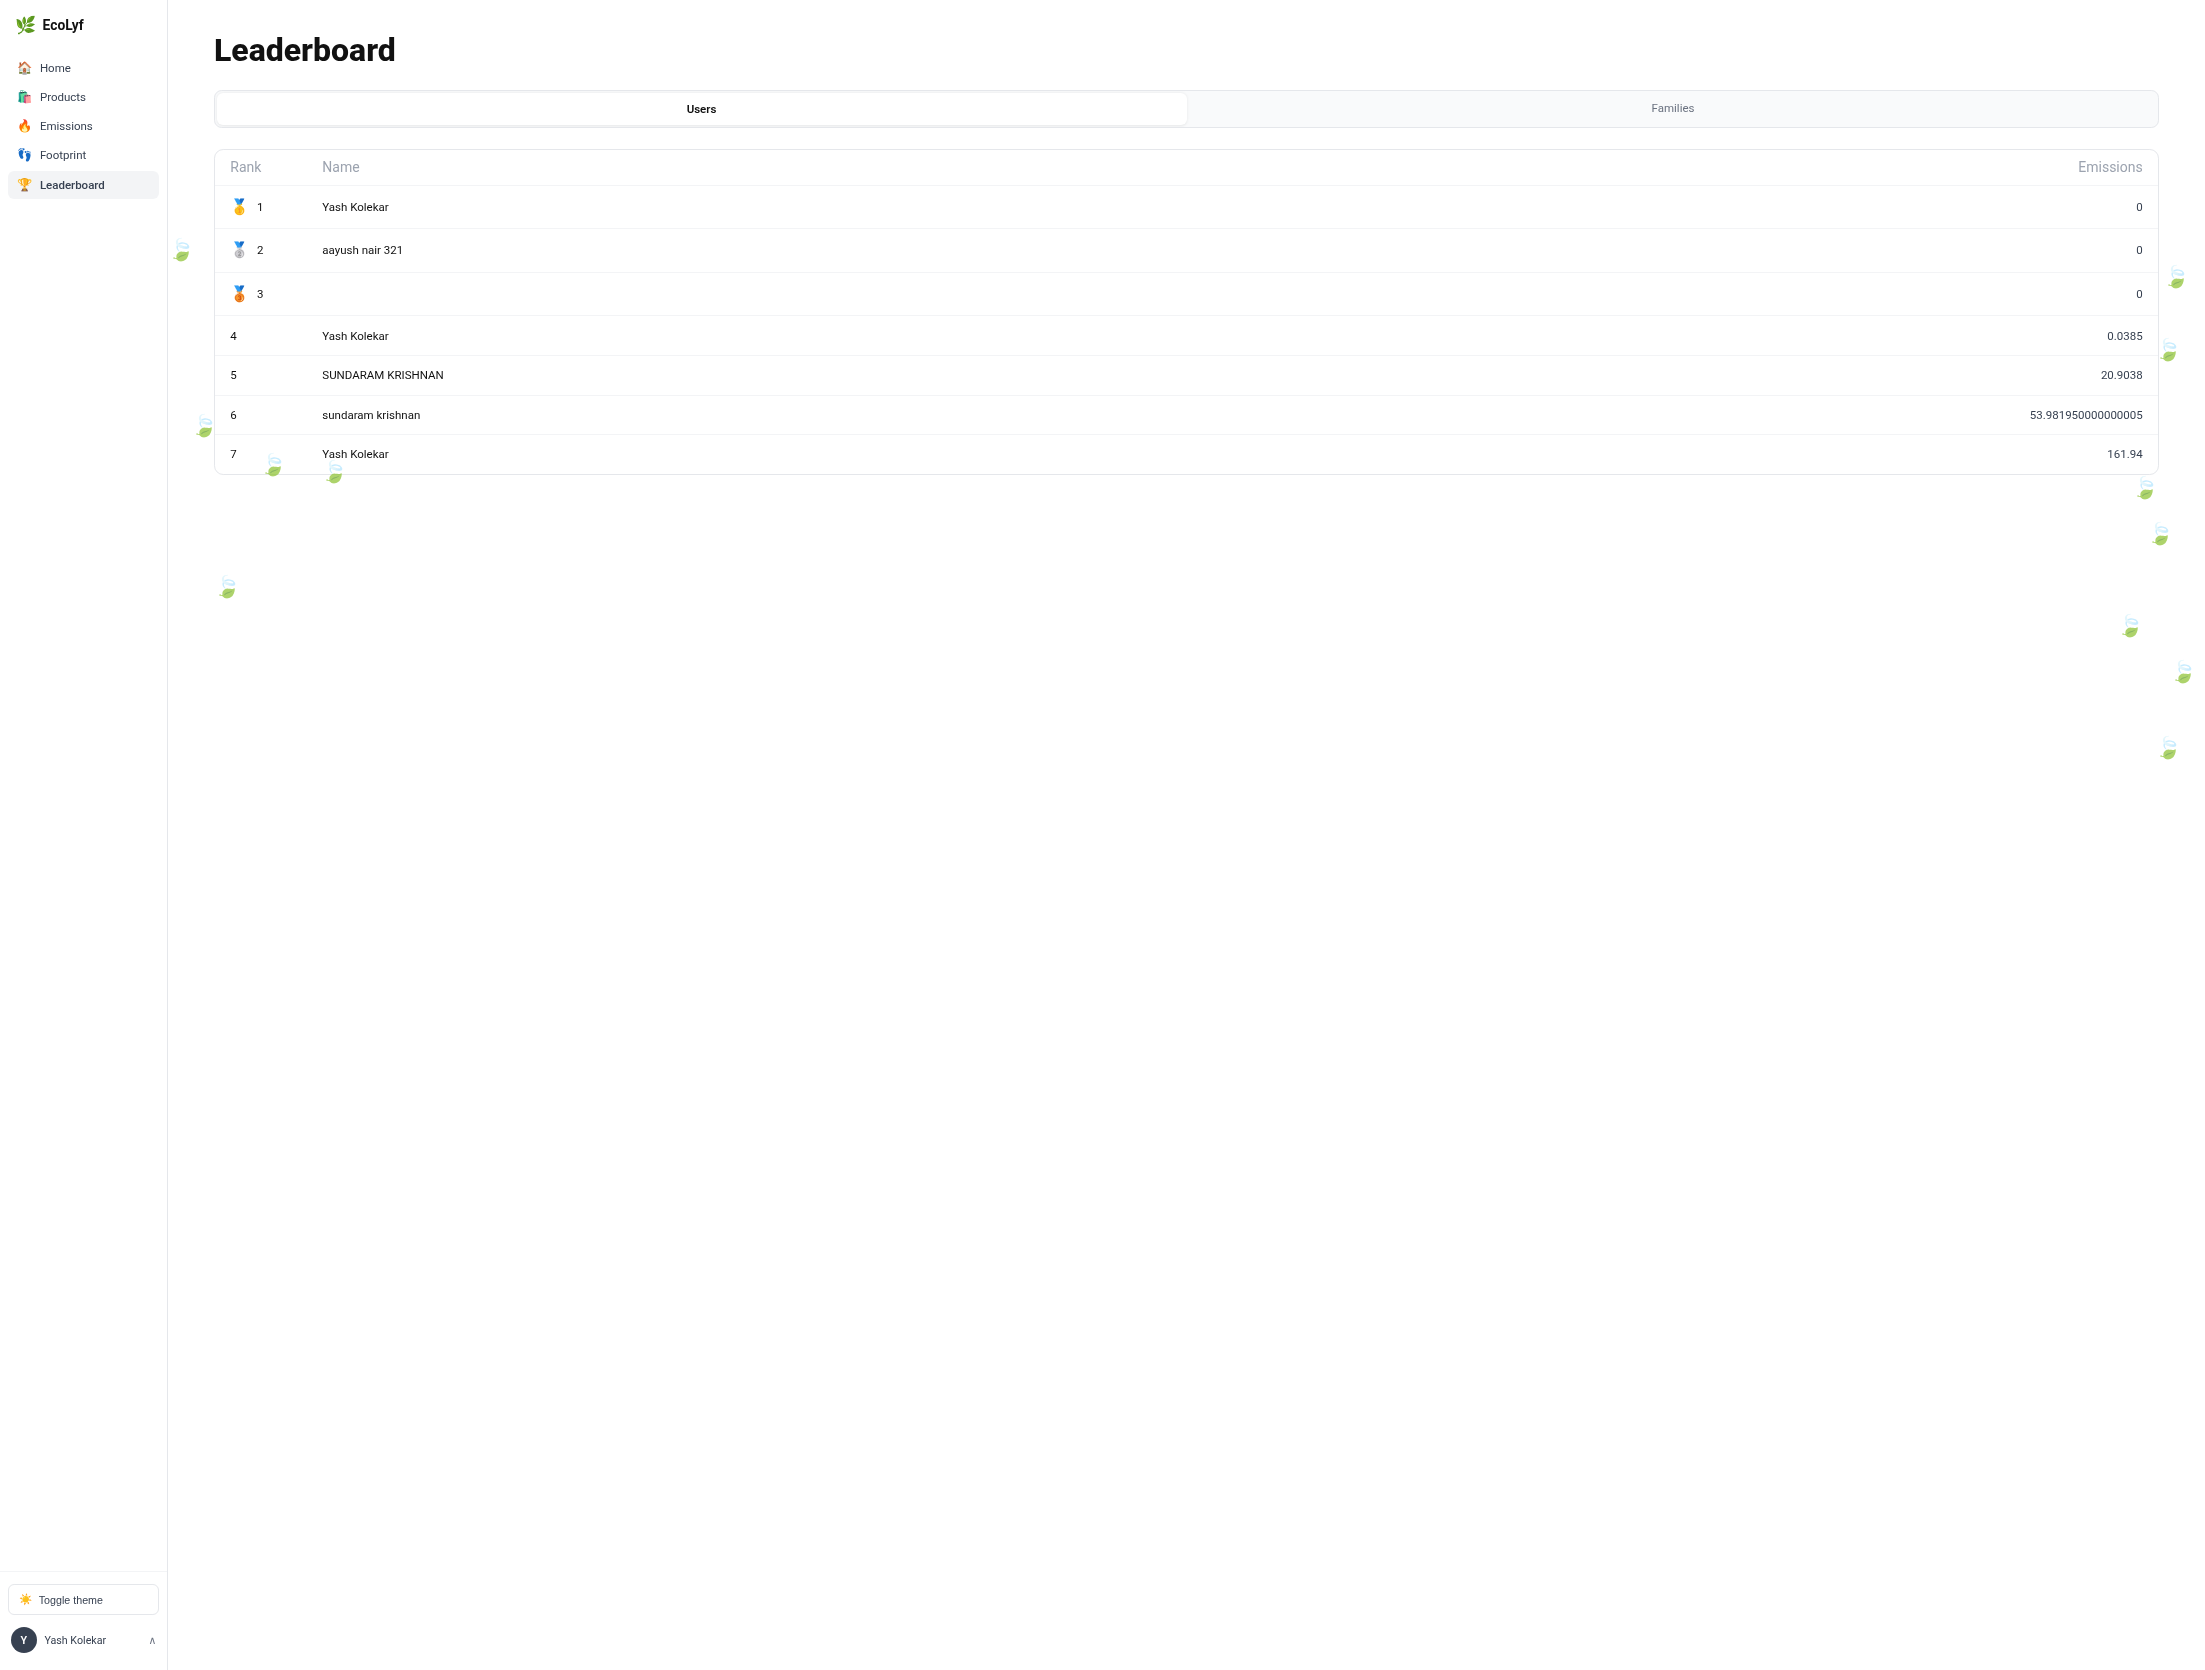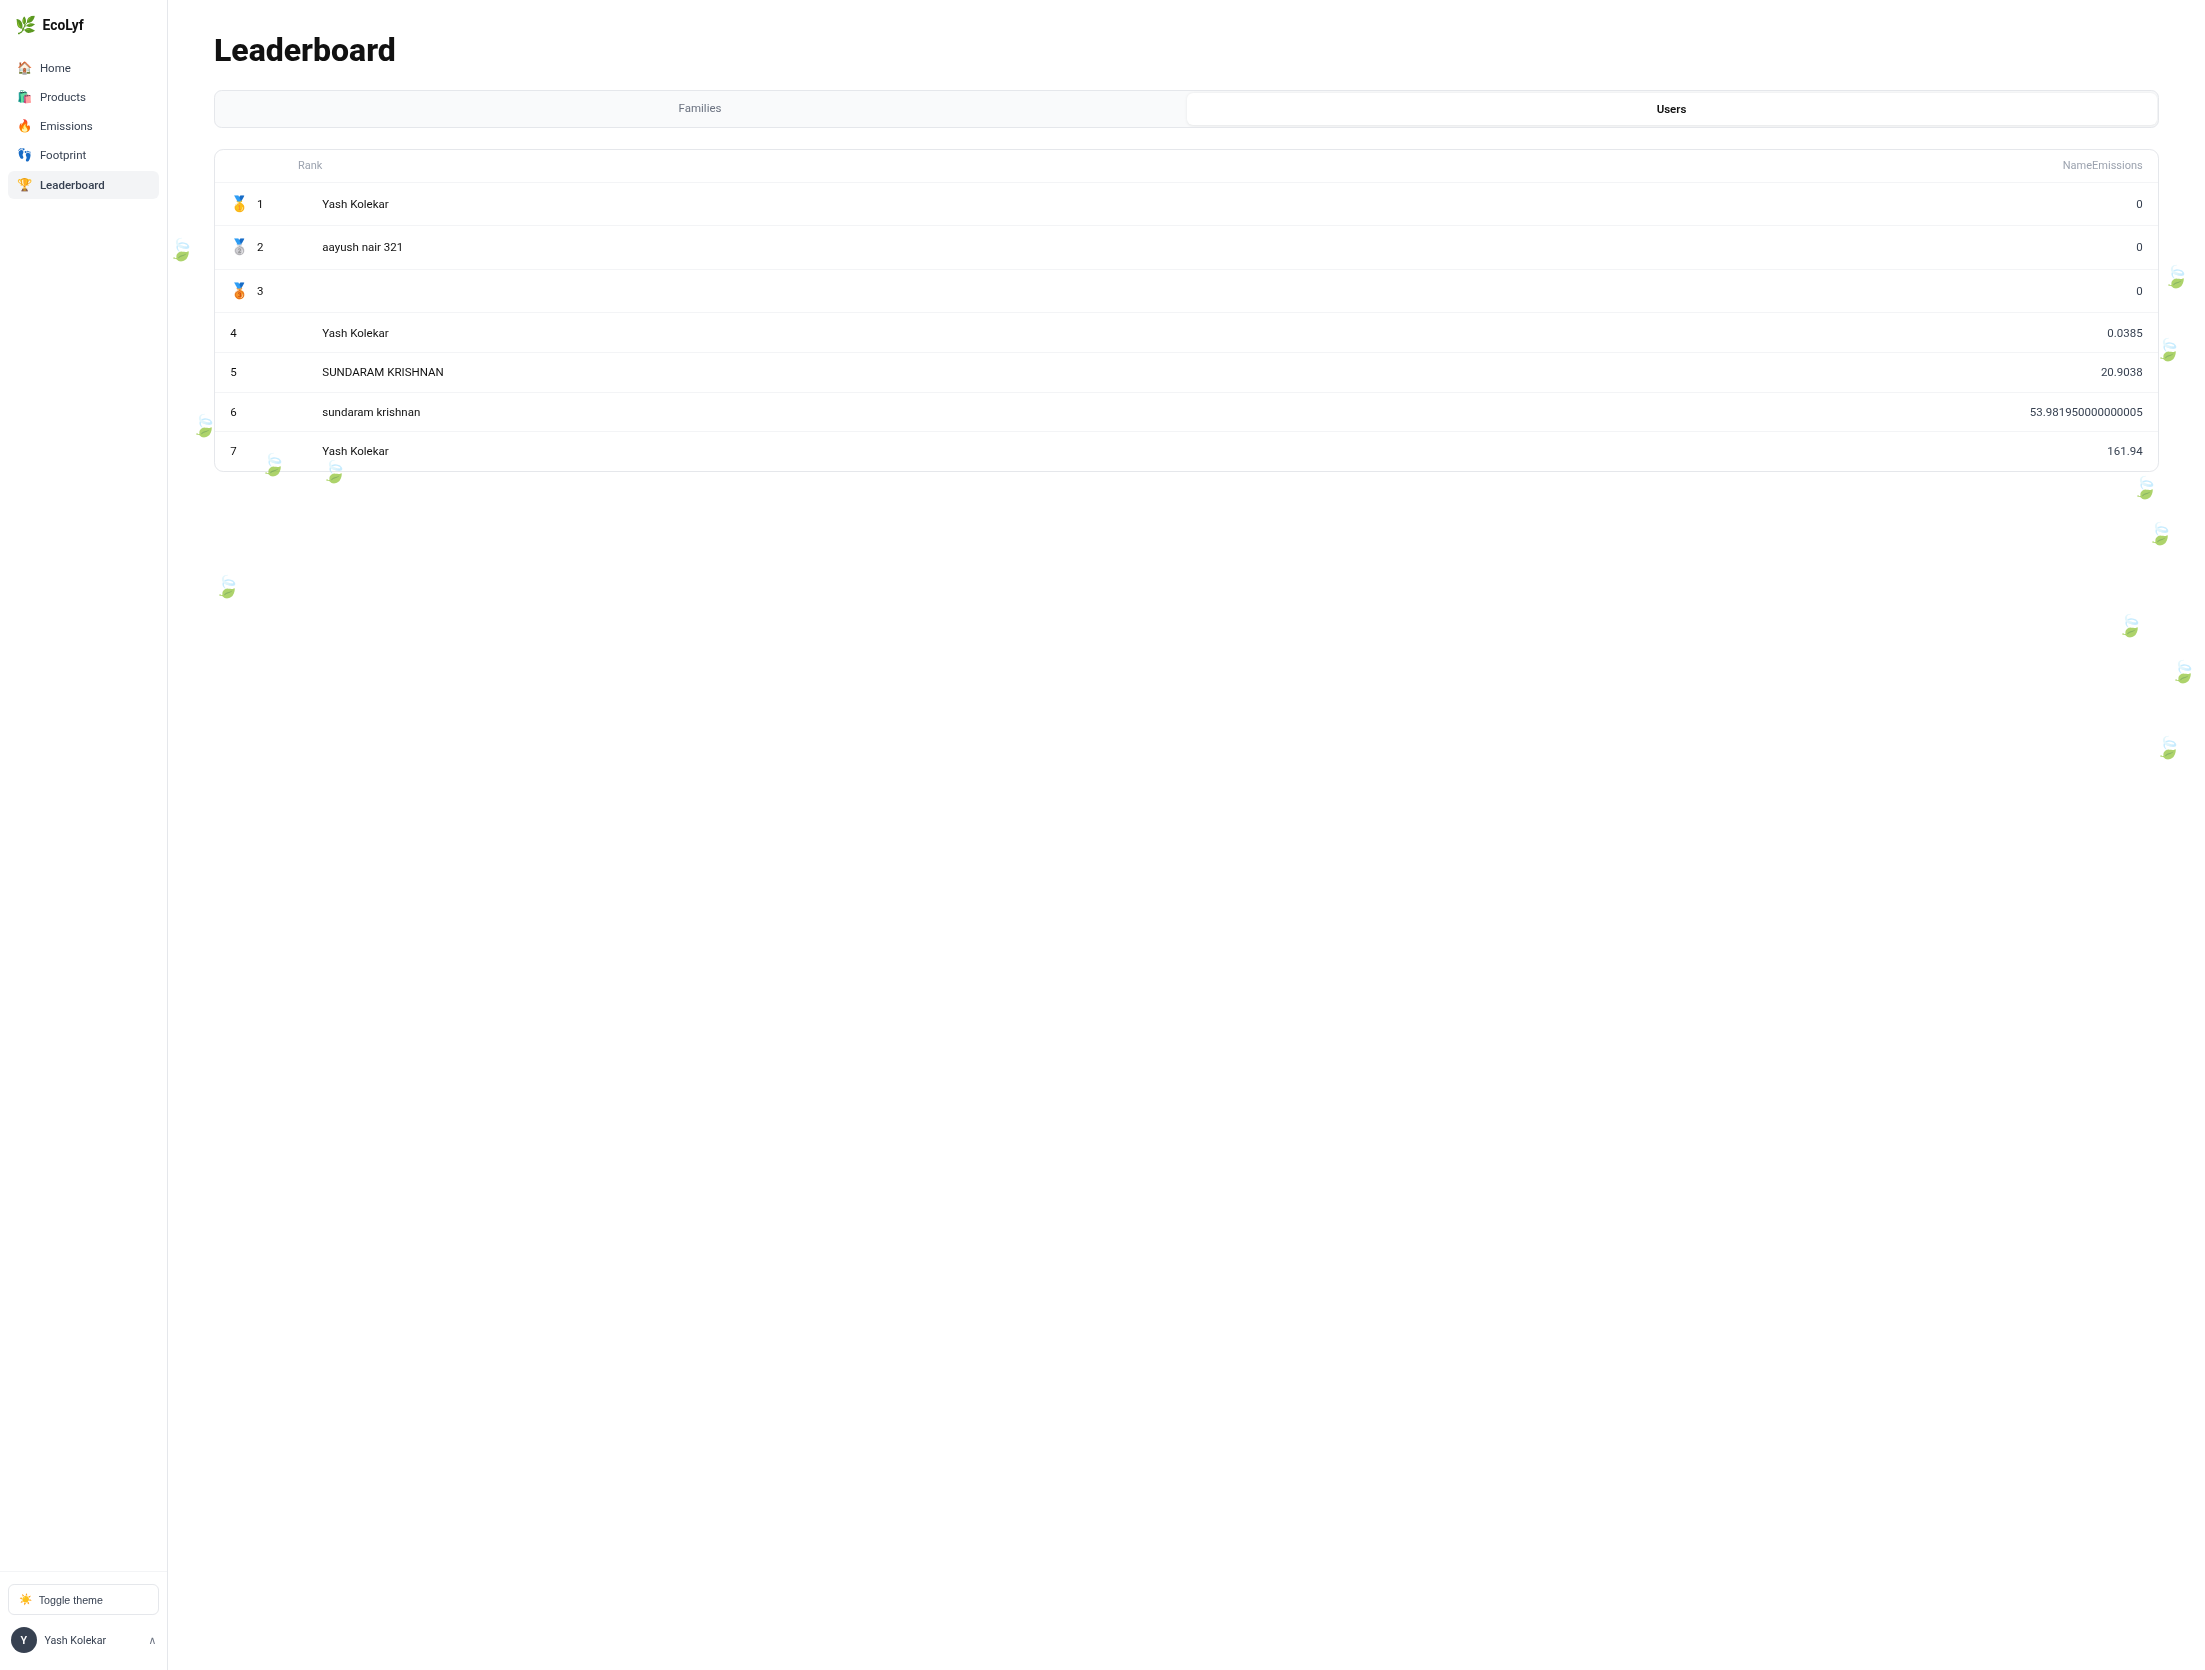--- a/index.html
+++ b/index.html
@@ -143,23 +143,22 @@
     .table-container {
       border: 0.8px solid #e5e7eb;
       border-radius: 9.2px;
       overflow: hidden;
     }
     .table-header {
       display: grid;
       grid-template-columns: 92px 1fr auto;
       padding: 9.2px 15.3px;
       color: #9ca3af;
-      font-size: 11px;
+      font-size: 14px;
       border-bottom: 0.8px solid #f3f4f6;
-      text-align: right;
     }
     .table-row {
       display: grid;
       grid-template-columns: 92px 1fr auto;
       padding: 12.3px 15.3px;
       align-items: center;
       border-bottom: 0.8px solid #f3f4f6;
       font-size: 11.5px;
       color: #111;
     }
@@ -248,25 +247,25 @@
   <span class="leaf-deco" style="top: 475px; right: 46px;">🍃</span>
   <span class="leaf-deco" style="top: 521px; right: 31px;">🍃</span>
   <span class="leaf-deco" style="top: 574px; left: 46px;">🍃</span>
   <span class="leaf-deco" style="top: 613px; right: 61px;">🍃</span>
   <span class="leaf-deco" style="top: 659px; right: 7.7px;">🍃</span>
   <span class="leaf-deco" style="top: 735px; right: 23px;">🍃</span>
 
   <h1 class="page-title">Leaderboard</h1>
 
   <div class="tabs">
+    <div class="tab active">
+      <span>Users</span>
+    </div>
     <div class="tab">
       <span>Families</span>
-    </div>
-    <div class="tab active">
-      <span>Users</span>
     </div>
   </div>
 
   <div class="table-container">
 
     <div class="table-header">
       <span>Rank</span>
       <span>Name</span>
       <span>Emissions</span>
     </div>

